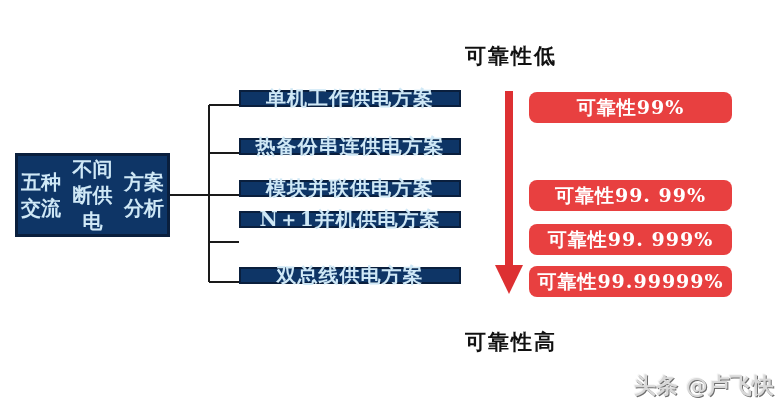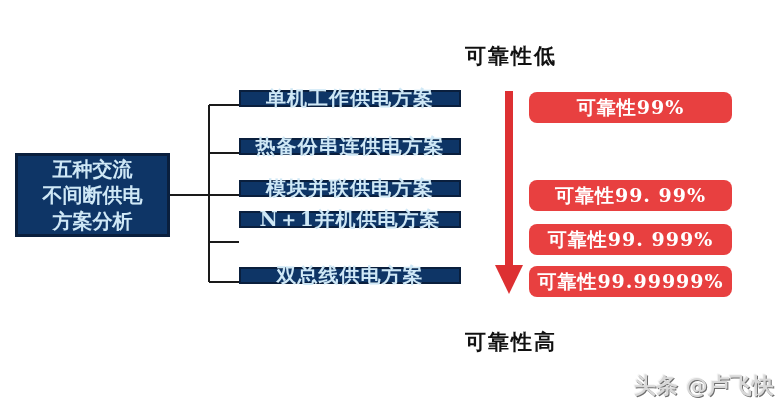--- a/index.html
+++ b/index.html
@@ -13,21 +13,21 @@
   }
   .connectors { position: absolute; left: 0; top: 0; }
   .root-box {
     position: absolute;
     left: 15px; top: 153px;
     width: 155px; height: 84px;
     box-sizing: border-box;
     background: var(--scheme_box);
     border: 3px solid var(--scheme_border);
     color: var(--scheme_text);
-    display: flex; flex-direction: column;
+    display: flex; flex-direction: row;
     align-items: center; justify-content: center;
     font-weight: bold; font-size: 20px; line-height: 26px;
     text-align: center;
   }
   .scheme-box {
     position: absolute;
     left: 239px;
     width: 222px; height: 17px;
     box-sizing: border-box;
     background: var(--scheme_box);

